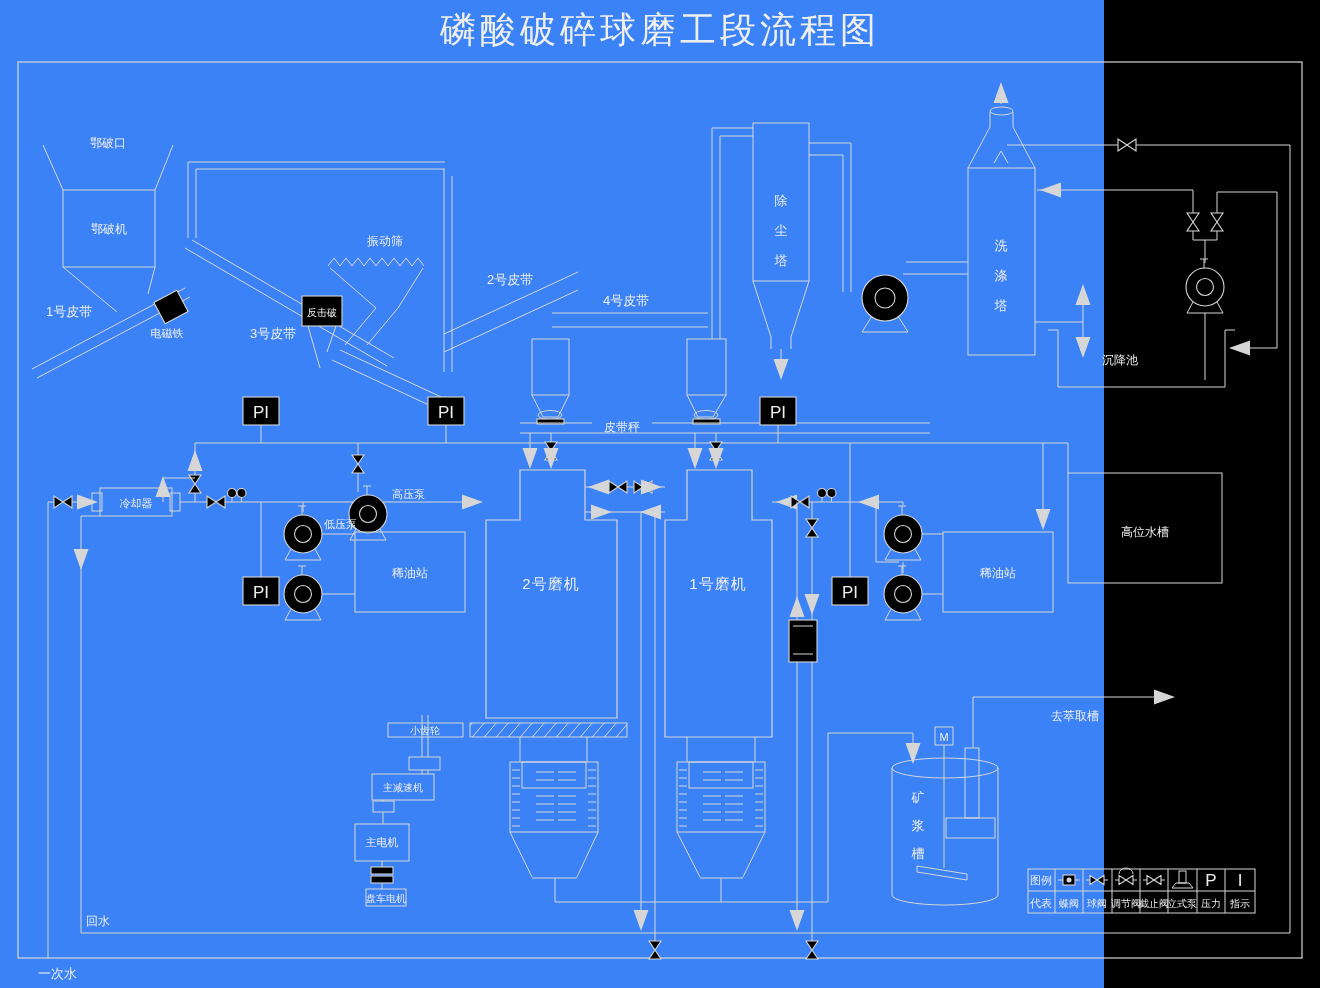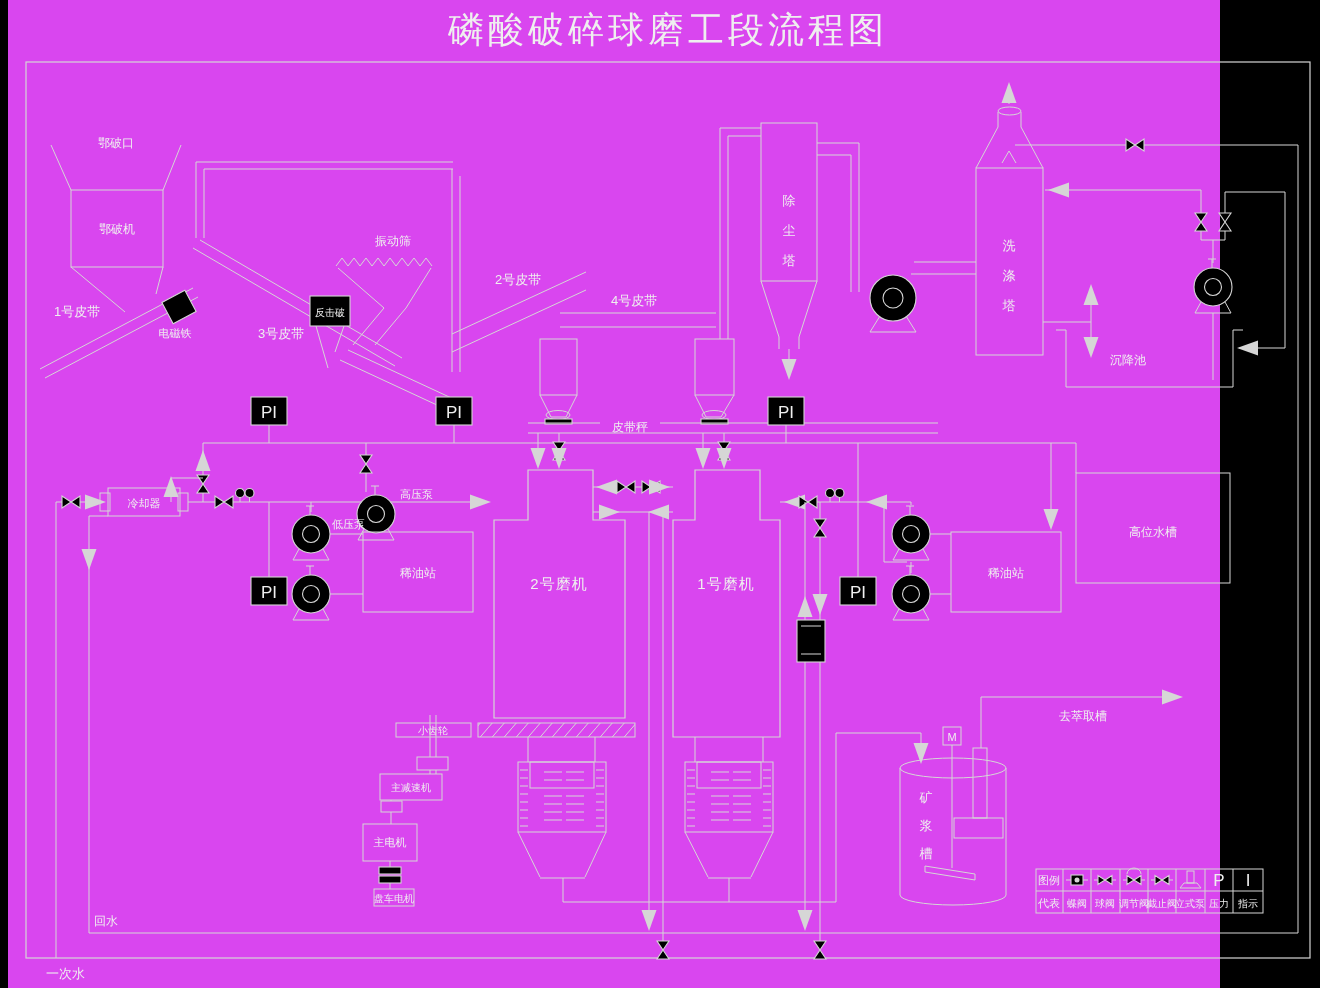--- a/index.html
+++ b/index.html
@@ -1,16 +1,16 @@
 <!DOCTYPE html>
 <html><head>
 <meta charset="utf-8">
 <style>
   html,body{margin:0;padding:0;background:#000;}
-  .stage{width:1212px;height:988px;background:#d946ef;position:relative;font-family:"Liberation Sans","DejaVu Sans",sans-serif;margin-left:8px;}
+  .stage{width:1104px;height:988px;background:#3b82f6;position:relative;font-family:"Liberation Sans","DejaVu Sans",sans-serif;}
   svg{display:block}
   .ln{stroke:#d6d6d6;stroke-width:1;fill:none;}
   .ln2{stroke:#d6d6d6;stroke-width:1.2;fill:none;}
   .fillw{fill:#d6d6d6;stroke:none;}
   .sym{stroke:#d6d6d6;stroke-width:1.1;fill:#000;}
   text{fill:#efefef;font-family:"Liberation Sans","DejaVu Sans",sans-serif;}
   .t12{font-size:12px;}
   .t11{font-size:11px;}
   .t10{font-size:10px;}
   .t13{font-size:13px;}

